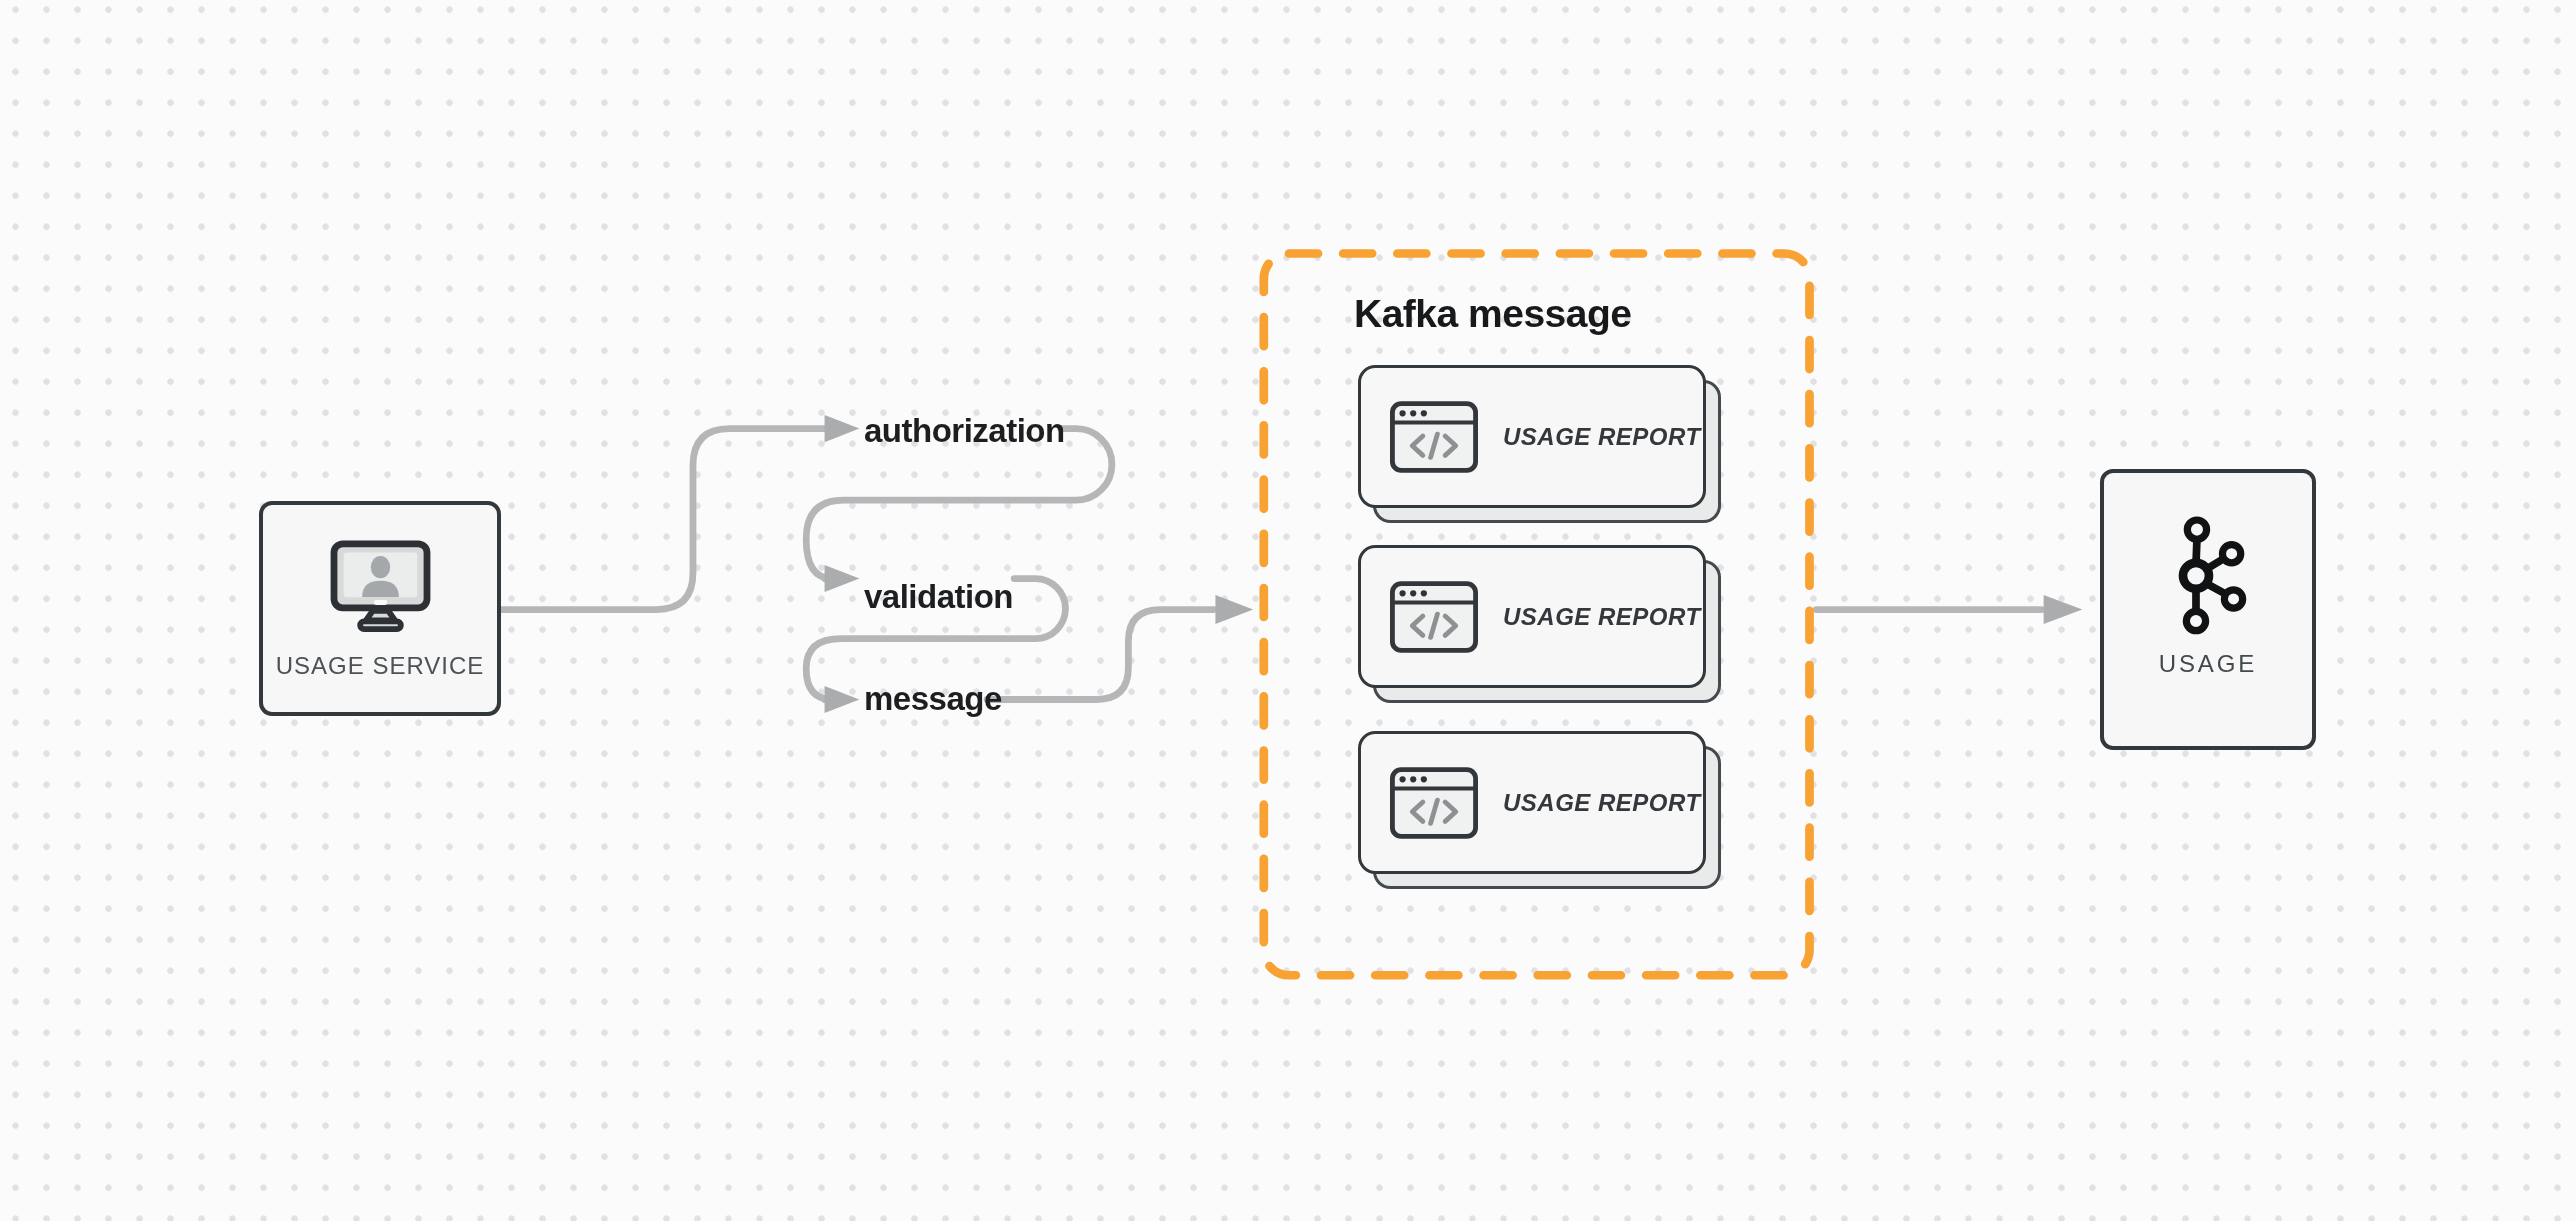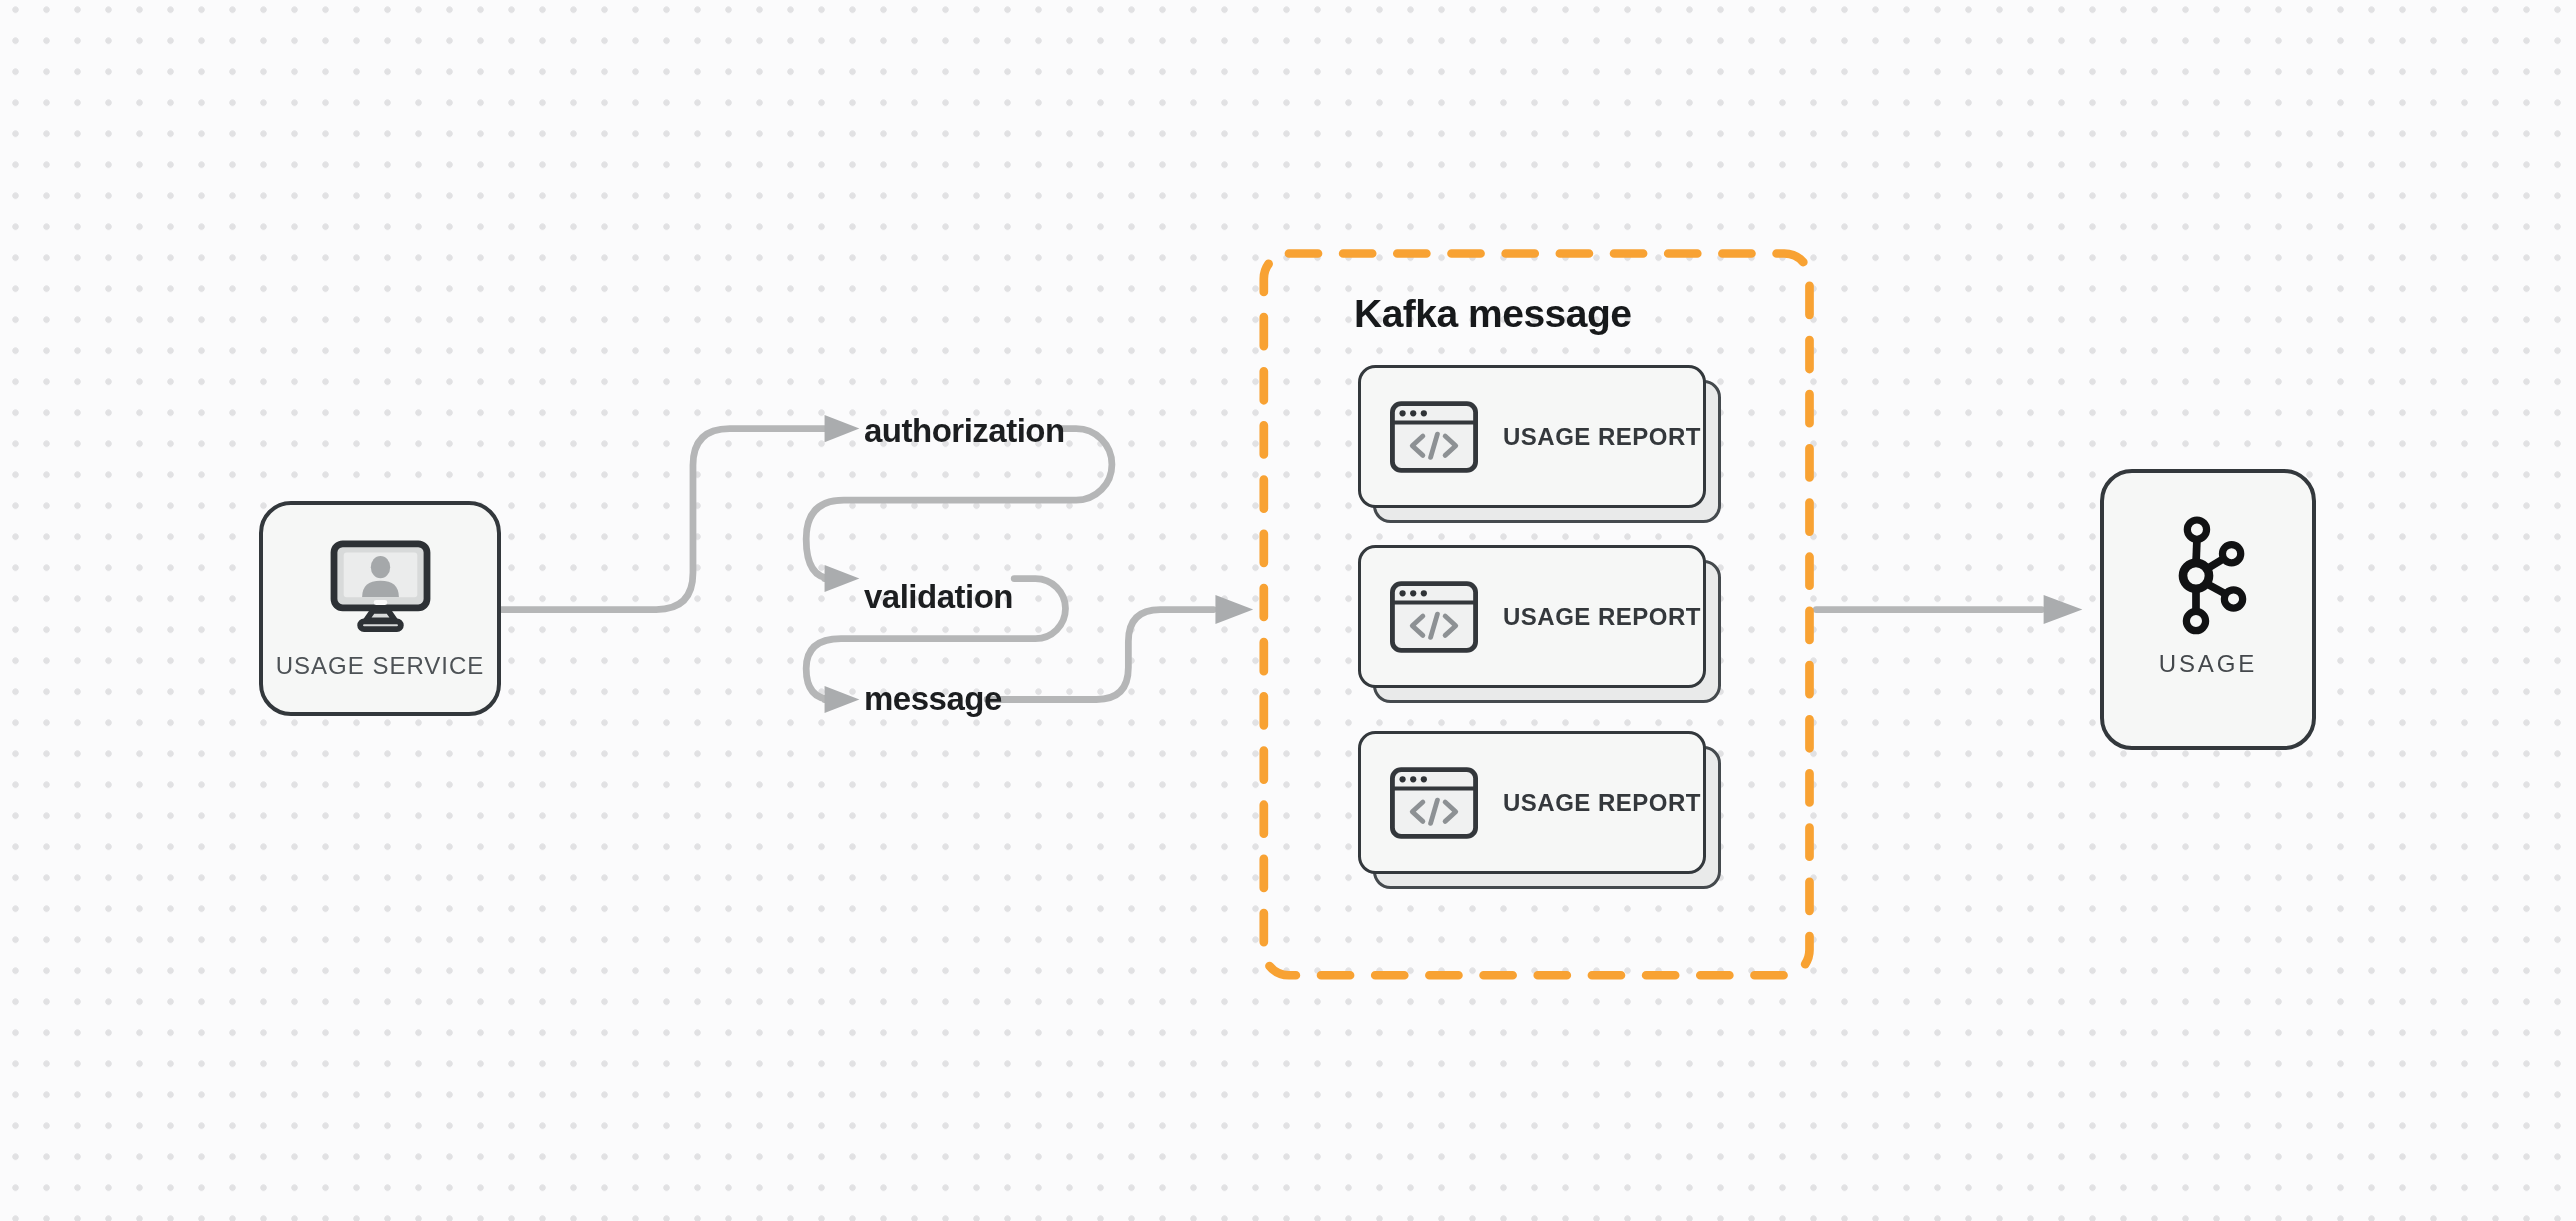--- a/index.html
+++ b/index.html
@@ -14,21 +14,21 @@
     background-color:#fbfbfc;
     background-image:radial-gradient(circle,#e1e1e3 2.9px,rgba(225,225,227,0) 3.5px);
     background-size:31px 31px;
     background-position:0px -5.8px;
   }
   .layer{position:absolute;left:0;top:0;width:2576px;height:1221px;pointer-events:none;}
 
   
   .node{
     position:absolute;box-sizing:border-box;
-    background:#f6f7f6;border:4.8px solid #33383c;border-radius:32px;
+    background:#f6f7f6;border:4.8px solid #33383c;border-radius:13px;
     display:flex;flex-direction:column;align-items:center;
   }
   .node-usage{left:259px;top:501px;width:242px;height:215px;padding-top:35px;}
   .node-kafka{left:2100px;top:469px;width:216px;height:281px;padding-top:33px;}
   .node-label{
     font-size:24px;font-weight:500;color:#4d5256;letter-spacing:1px;
     margin-top:19.4px;white-space:nowrap;
   }
   .node-kafka .node-label{letter-spacing:2.9px;margin-top:13.5px;color:#44484c;}
 
@@ -53,21 +53,21 @@
     background:#e9eaea;border:3.9px solid #454a4e;border-radius:17.4px;
   }
   .card-front{
     position:absolute;left:0;top:0;width:348px;height:143px;box-sizing:border-box;
     background:#f6f7f6;border:3.9px solid #33383c;border-radius:17.4px;
     display:flex;align-items:center;
   }
   .card-icon{margin-left:29px;flex:0 0 auto;}
   .card-label{
     margin-left:25px;
-    font-size:24px;font-weight:600;color:#34383c;letter-spacing:0.5px;
+    font-size:24px;font-style:italic;font-weight:600;color:#34383c;letter-spacing:0.5px;
     white-space:nowrap;
   }
 </style>
 </head>
 <body>
 
 <div class="canvas">
 
   <svg class="layer" width="2576" height="1221" viewBox="0 0 2662 1262">
     <g fill="none" stroke="#b5b6b7" stroke-width="7" stroke-linecap="round" stroke-linejoin="round">

